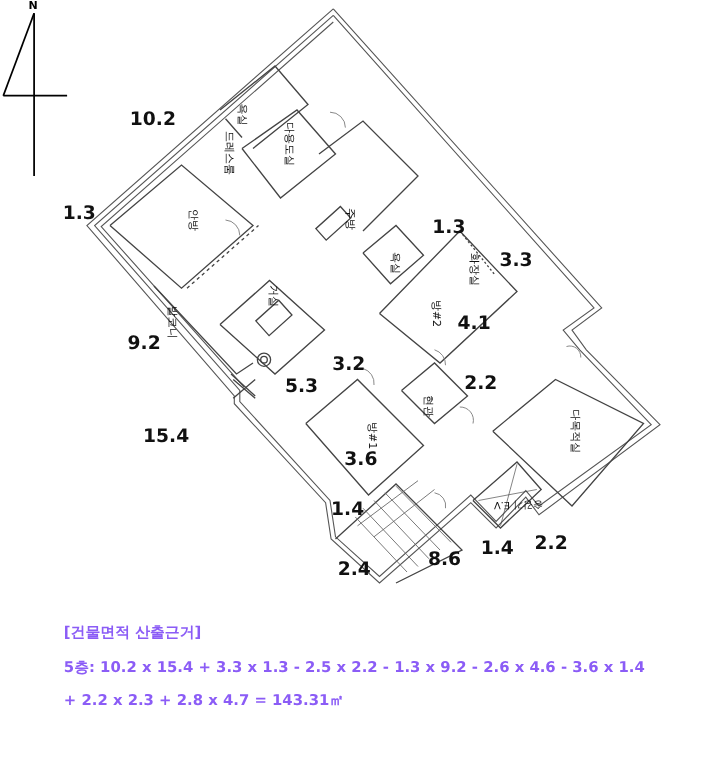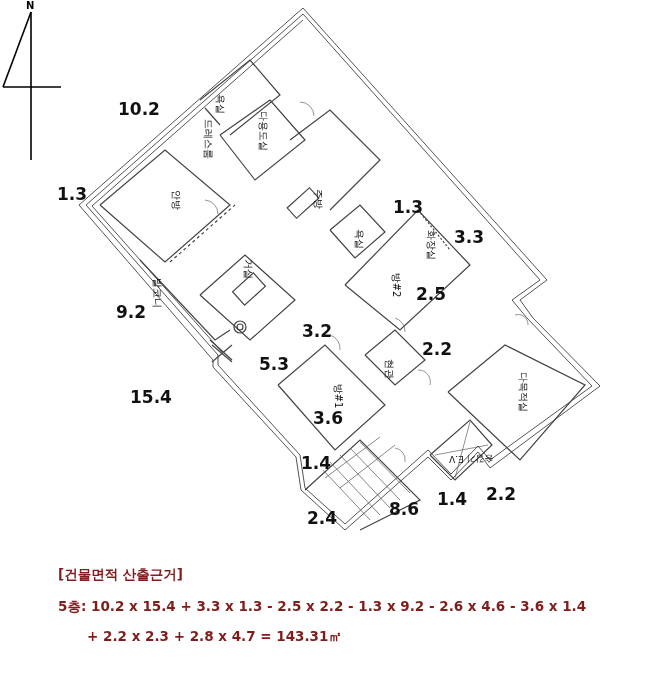--- a/index.html
+++ b/index.html
@@ -1,24 +1,24 @@
 <!DOCTYPE html>
 <html><head>
 <meta charset="utf-8">
 <style>
   html, body { margin:0; padding:0; background:#ffffff; }
   body { width:662px; height:700px; position:relative; overflow:hidden; font-family:"DejaVu Sans", sans-serif; }
   #plan { position:absolute; left:0; top:0; width:662px; height:540px; }
   .dim { position:absolute; font-size:17px; font-weight:bold; color:#111; font-family:"DejaVu Sans", sans-serif; }
   .room { position:absolute; font-size:10px; color:#111; transform-origin:center; white-space:nowrap; font-family:"DejaVu Sans", sans-serif; }
   .north { position:absolute; left:26px; top:0px; font-size:10px; font-weight:bold; }
-  .calc { position:absolute; left:58px; font-family:"DejaVu Sans", sans-serif; font-weight:bold; color:#7f1d1d; font-size:13.5px; }
+  .calc { position:absolute; left:58px; font-family:"DejaVu Sans", sans-serif; font-weight:bold; color:#8b5cf6; font-size:13.5px; }
   .calc-title { top:566px; }
   .calc-l1 { top:598px; }
-  .calc-l2 { top:628px;margin-left:29px; }
+  .calc-l2 { top:628px; }
 </style>
 </head>
 <body>
 
 <svg id="plan" viewBox="0 0 662 540" xmlns="http://www.w3.org/2000/svg">
 
   <g stroke="#000" stroke-width="1.6" fill="none">
     <line x1="31" y1="12" x2="31" y2="160"></line>
     <line x1="31" y1="12" x2="3" y2="87"></line>
     <line x1="3" y1="87" x2="61" y2="87"></line>
@@ -109,23 +109,23 @@
 <div class="room" style="left:326px;top:389px;transform:rotate(90deg);">방#1</div>
 <div class="room" style="left:503px;top:385px;transform:rotate(90deg);">다목적실</div>
 <div class="room" style="left:449px;top:452px;transform:rotate(180deg);font-size:9px;">승강기 E.V</div>
 
 <div class="dim" style="left:118px;top:99px;">10.2</div>
 <div class="dim" style="left:57px;top:184px;">1.3</div>
 <div class="dim" style="left:116px;top:302px;">9.2</div>
 <div class="dim" style="left:130px;top:387px;">15.4</div>
 <div class="dim" style="left:393px;top:197px;">1.3</div>
 <div class="dim" style="left:454px;top:227px;">3.3</div>
-<div class="dim" style="left:416px;top:284px;">2.5</div>
+<div class="dim" style="left:416px;top:284px;">4.1</div>
 <div class="dim" style="left:302px;top:321px;">3.2</div>
-<div class="dim" style="left:259px;top:341px;margin-top:13px;">5.3</div>
+<div class="dim" style="left:259px;top:341px;">5.3</div>
 <div class="dim" style="left:422px;top:339px;">2.2</div>
 <div class="dim" style="left:313px;top:408px;text-align:center;">3.6</div>
 <div class="dim" style="left:301px;top:453px;">1.4</div>
 <div class="dim" style="left:307px;top:508px;">2.4</div>
 <div class="dim" style="left:389px;top:499px;">8.6</div>
 <div class="dim" style="left:437px;top:489px;">1.4</div>
 <div class="dim" style="left:486px;top:484px;">2.2</div>
 
 <div class="calc calc-title">[건물면적 산출근거]</div>
 <div class="calc calc-l1">5층: 10.2 x 15.4 + 3.3 x 1.3 - 2.5 x 2.2 - 1.3 x 9.2 - 2.6 x 4.6 - 3.6 x 1.4</div>

